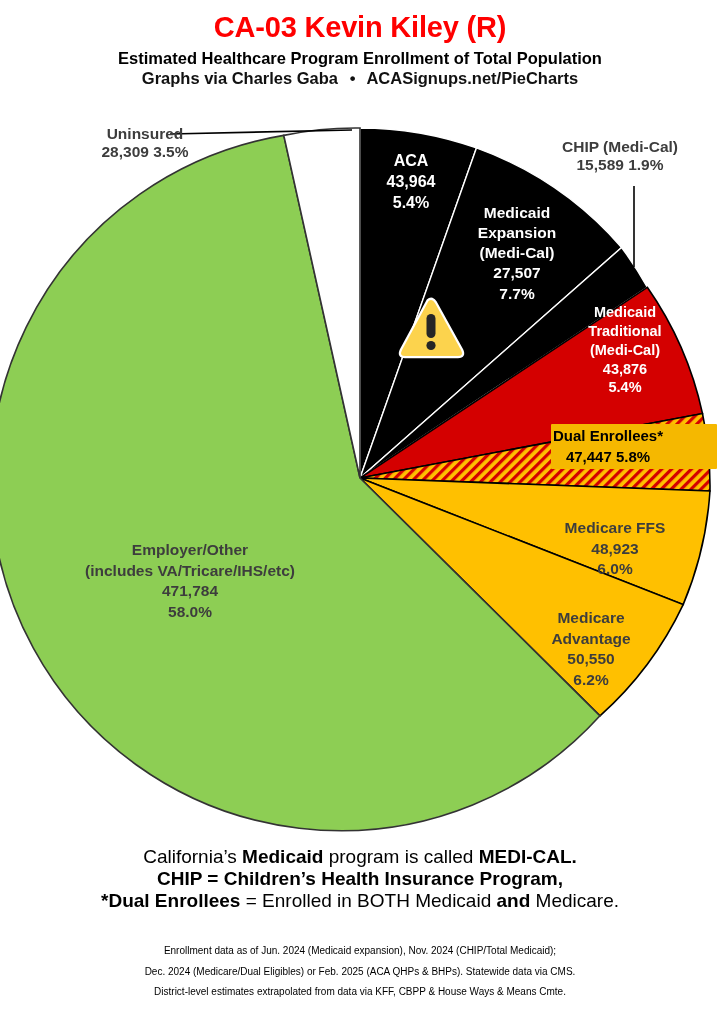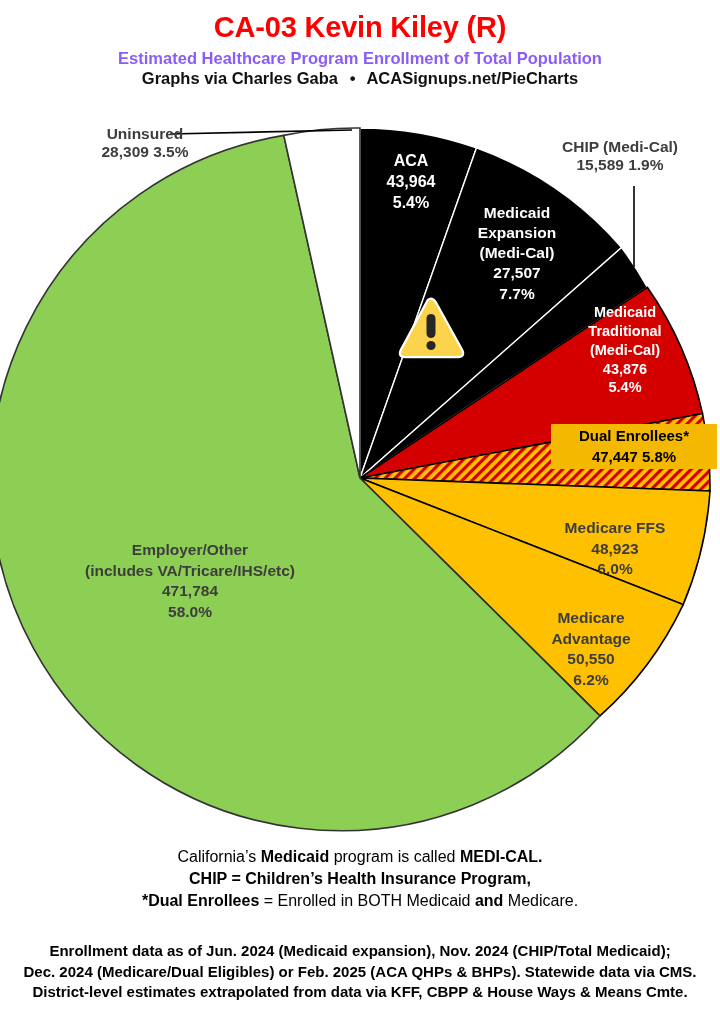--- a/index.html
+++ b/index.html
@@ -11,32 +11,32 @@
     position:relative;
   }
   #stage{position:absolute;left:0;top:0;width:720px;height:982px;padding-left:12px;}
 
   
   .header{position:absolute;left:0;top:0;width:720px;text-align:center;}
   .title{
     font-size:29px;font-weight:bold;color:#FF0000;
     letter-spacing:-0.2px;margin-top:12px;line-height:1.05;
   }
-  .sub1{font-size:16.5px;font-weight:bold;color:#8b5cf6;margin-top:7px;line-height:1.15;}
+  .sub1{font-size:16.5px;font-weight:bold;color:#000000;margin-top:7px;line-height:1.15;}
   .sub2{font-size:16.5px;font-weight:bold;color:#111;margin-top:1px;line-height:1.15;}
   .sub2 .dot{padding:0 7px;}
 
   
   .foot-note{
     position:absolute;left:0;width:720px;text-align:center;color:#000;
   }
-  .fn-line{font-size:16px;line-height:22px;font-weight:bold;}
+  .fn-line{font-size:19px;line-height:22px;font-weight:bold;}
   .fn-line .reg{font-weight:normal;}
   .src{position:absolute;left:0;width:720px;text-align:center;color:#000;}
-  .src-line{font-size:15px;line-height:20.5px;font-weight:bold;}
+  .src-line{font-size:10px;line-height:20.5px;font-weight:normal;}
 
   
   svg#pie{position:absolute;left:0;top:0;}
   .slice-label{
     position:absolute;text-align:center;font-weight:bold;
     line-height:1.13;white-space:nowrap;pointer-events:none;
   }
   .lbl-white{color:#ffffff;}
   .lbl-dark{color:#3d3d3d;}
   .lbl-black{color:#000000;}
@@ -146,21 +146,21 @@
 
   <div class="slice-label lbl-white" style="left:564px;top:303px;width:122px;font-size:14.5px;line-height:1.3;">
     <div>Medicaid</div>
     <div>Traditional</div>
     <div>(Medi-Cal)</div>
     <div>43,876</div>
     <div>5.4%</div>
   </div>
 
   <div class="dual-box" style="left:551px;top:424px;width:166px;height:45px;"></div>
-  <div class="slice-label lbl-black" style="left:551px;top:426px;width:166px;font-size:15px;line-height:1.38;">
+  <div class="slice-label lbl-black" style="left:525px;top:426px;width:166px;font-size:15px;line-height:1.38;">
     <div>Dual Enrollees*</div>
     <div>47,447 5.8%</div>
   </div>
 
   <div class="slice-label lbl-dark" style="left:540px;top:518px;width:150px;font-size:15.5px;line-height:1.33;">
     <div>Medicare FFS</div>
     <div>48,923</div>
     <div>6.0%</div>
   </div>
 

